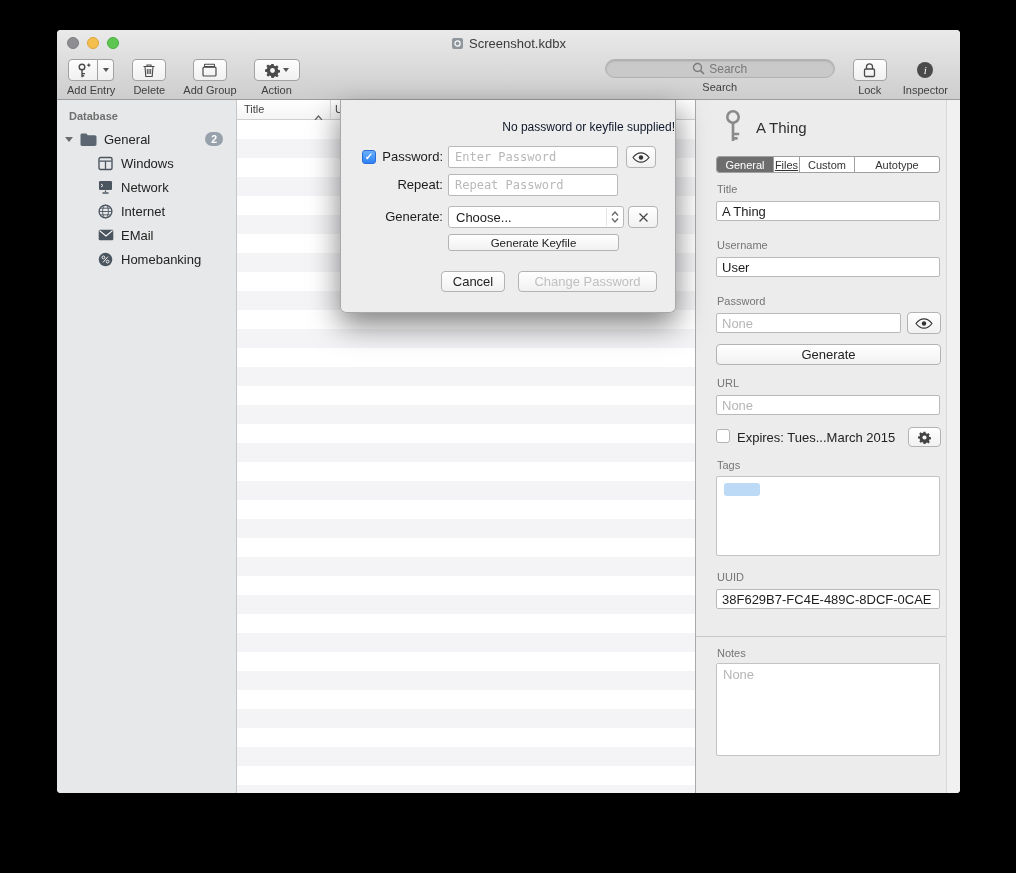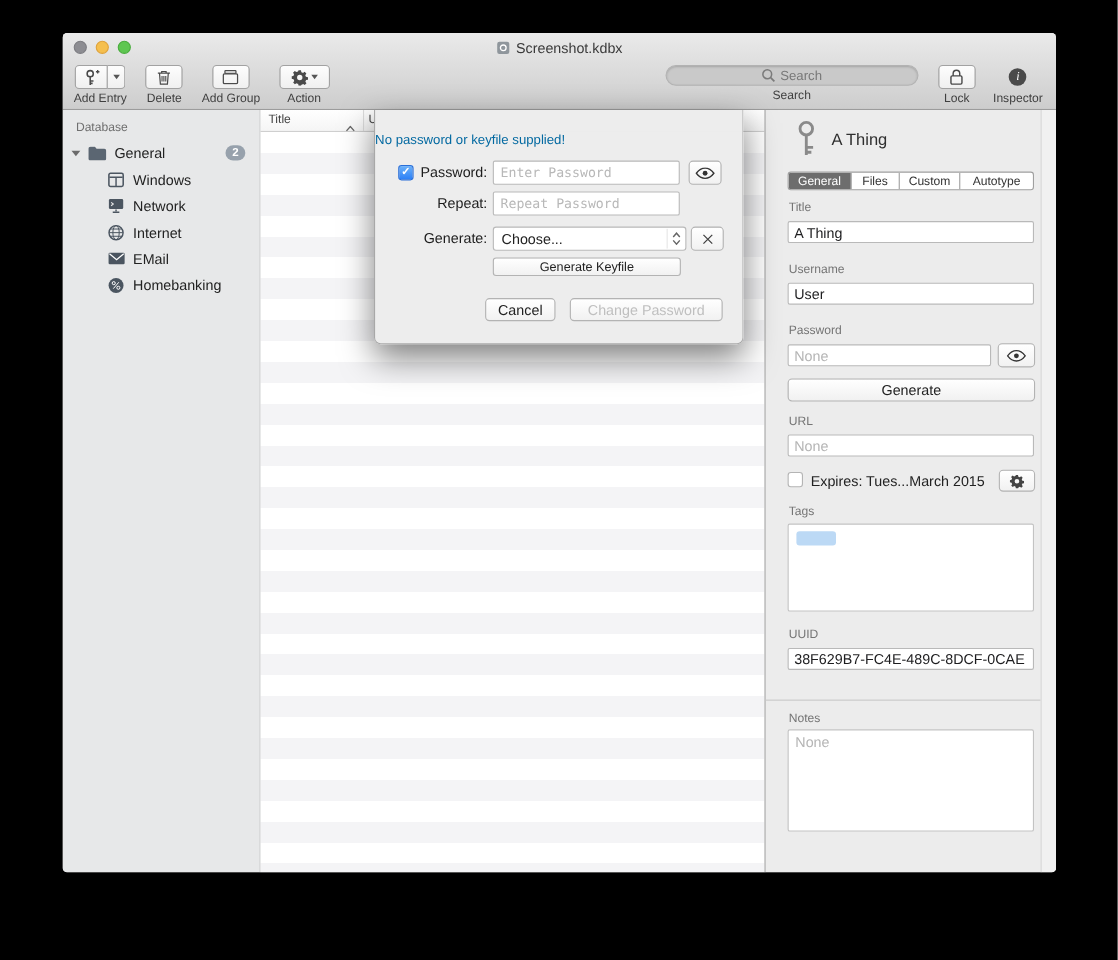--- a/index.html
+++ b/index.html
@@ -45,21 +45,21 @@
     box-shadow:inset 0 1px 2px rgba(0,0,0,.18);
     display:flex;align-items:center;justify-content:center;gap:4px;box-sizing:border-box;
   }
   .search-ph{font-size:12px;color:#787878;}
   .insp-circle{width:16px;height:16px;border-radius:50%;background:#4a4a4a;color:#fff;
     font-family:"Liberation Serif",serif;font-style:italic;font-size:11px;line-height:16px;text-align:center;}
   
   .content{display:flex;height:693px;position:relative;}
   
   .sidebar{flex:0 0 180px;background:#e7e8e9;border-right:1px solid #c6c6c6;box-sizing:border-box;}
-  .sb-header{padding:10px 0 5px 12px;font-size:11px;font-weight:normal;color:#6f6f6f;}
+  .sb-header{padding:10px 0 5px 12px;font-size:11px;font-weight:bold;color:#6f6f6f;}
   .sb-row{height:24px;display:flex;align-items:center;font-size:13px;color:#222;}
   .sb-root{padding-left:8px;}
   .sb-child{padding-left:39px;}
   .disclosure{width:0;height:0;border-left:4.5px solid transparent;border-right:4.5px solid transparent;border-top:5.5px solid #6b6b6b;margin-right:6px;}
   .sb-icon{width:19px;margin-right:6px;display:flex;justify-content:center;align-items:center;}
   .sb-badge{margin-left:auto;margin-right:13px;background:#97a1ac;color:#fff;font-size:10.5px;font-weight:bold;
     padding:1px 6px;border-radius:9px;line-height:12px;}
   
   .entrylist{flex:1;position:relative;background:#fff;}
   .list-header{position:absolute;top:0;left:0;right:0;height:20px;background:linear-gradient(#ffffff,#f5f5f5);
@@ -98,21 +98,21 @@
   .insp-divider{position:absolute;left:0;right:13px;top:536px;height:1px;background:#c9c9c9;}
   .itextarea{position:absolute;left:20px;top:563px;width:224px;height:93px;border:1px solid #c3c3c3;border-radius:2px;
     background:#fff;resize:none;font-family:"Liberation Sans",sans-serif;font-size:13px;color:#1d1d1f;
     padding:3px 6px;box-sizing:border-box;}
   
   .dialog{
     position:absolute;left:283px;top:70px;width:336px;height:213px;z-index:10;
     background:rgba(237,237,237,.98);border:1px solid #a8a8a8;border-top:none;
     border-radius:0 0 6px 6px;box-shadow:0 12px 30px rgba(0,0,0,.5);box-sizing:border-box;
   }
-  .dlg-msg{position:absolute;top:20px;left:0;width:100%;text-align:left;font-size:12px;font-weight:500;color:#0369a1;}
+  .dlg-msg{position:absolute;top:20px;left:0;width:100%;text-align:right;font-size:12px;font-weight:500;color:#0f172a;}
   .dlg-row{position:absolute;left:0;right:0;height:22px;}
   .dlg-label{position:absolute;left:0;width:102px;text-align:right;font-size:13px;color:#1c1c1c;line-height:22px;}
   .dlg-check{position:absolute;left:21px;top:4px;width:14px;height:14px;border-radius:3px;box-sizing:border-box;
     background:linear-gradient(#6cb1f9,#2c80f6);border:1px solid #2a6fd8;color:#fff;font-size:10px;
     line-height:12px;text-align:center;font-weight:bold;}
   .dlg-field{position:absolute;left:107px;width:170px;height:22px;border:1px solid #b9b9b9;border-radius:2px;
     background:#fff;font-family:"DejaVu Sans Mono",monospace;font-size:12px;color:#222;
     padding:0 6px;box-sizing:border-box;}
   .dlg-field::placeholder{color:#b8b8b8;opacity:1;}
   .dlg-sq{position:absolute;left:285px;top:0;width:30px;height:22px;}
@@ -325,21 +325,21 @@
       <span class="insp-key">
         <svg width="26" height="34" viewBox="0 0 26 34">
             <circle cx="13" cy="8" r="5.7" fill="none" stroke="#8a8a8a" stroke-width="2.6"></circle>
             <path d="M13 13.7V32M13 25h6.2M13 29.4h4.6" stroke="#8a8a8a" stroke-width="2.6" fill="none"></path>
           </svg>
       </span>
       <span class="insp-title">A Thing</span>
 
       <div class="seg">
         <span class="seg-item selected" style="width:57px;">General</span>
-        <span class="seg-item" style="width:44px;">Files</span>
+        <span class="seg-item" style="width:26px;text-decoration:underline;">Files</span>
         <span class="seg-item" style="width:55px;">Custom</span>
         <span class="seg-item" style="flex:1;">Autotype</span>
       </div>
 
       <span class="ilabel" style="left:21px;top:83px;">Title</span>
       <input class="ifield" style="left: 20px; top: 101px;" value="A Thing">
 
       <span class="ilabel" style="left:21px;top:139px;">Username</span>
       <input class="ifield" style="left: 20px; top: 157px;" value="User">
 

